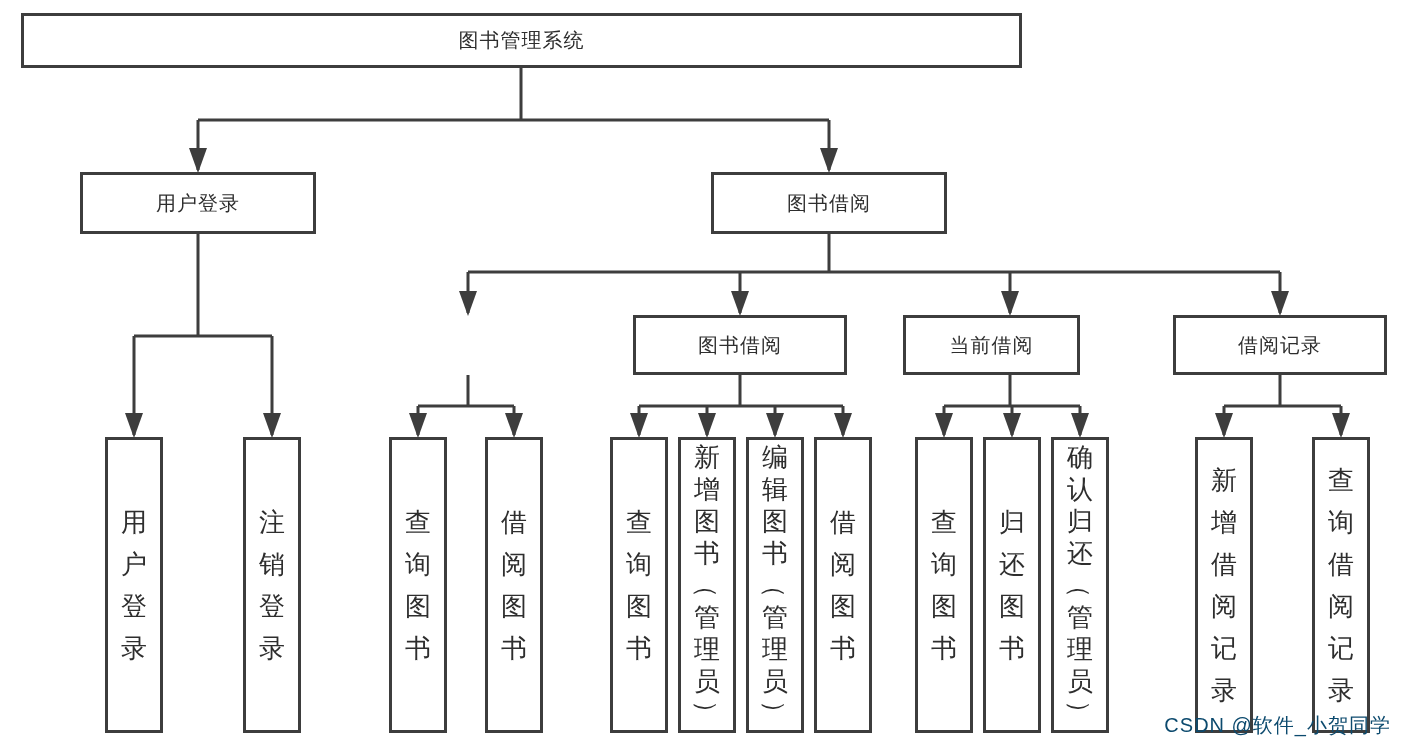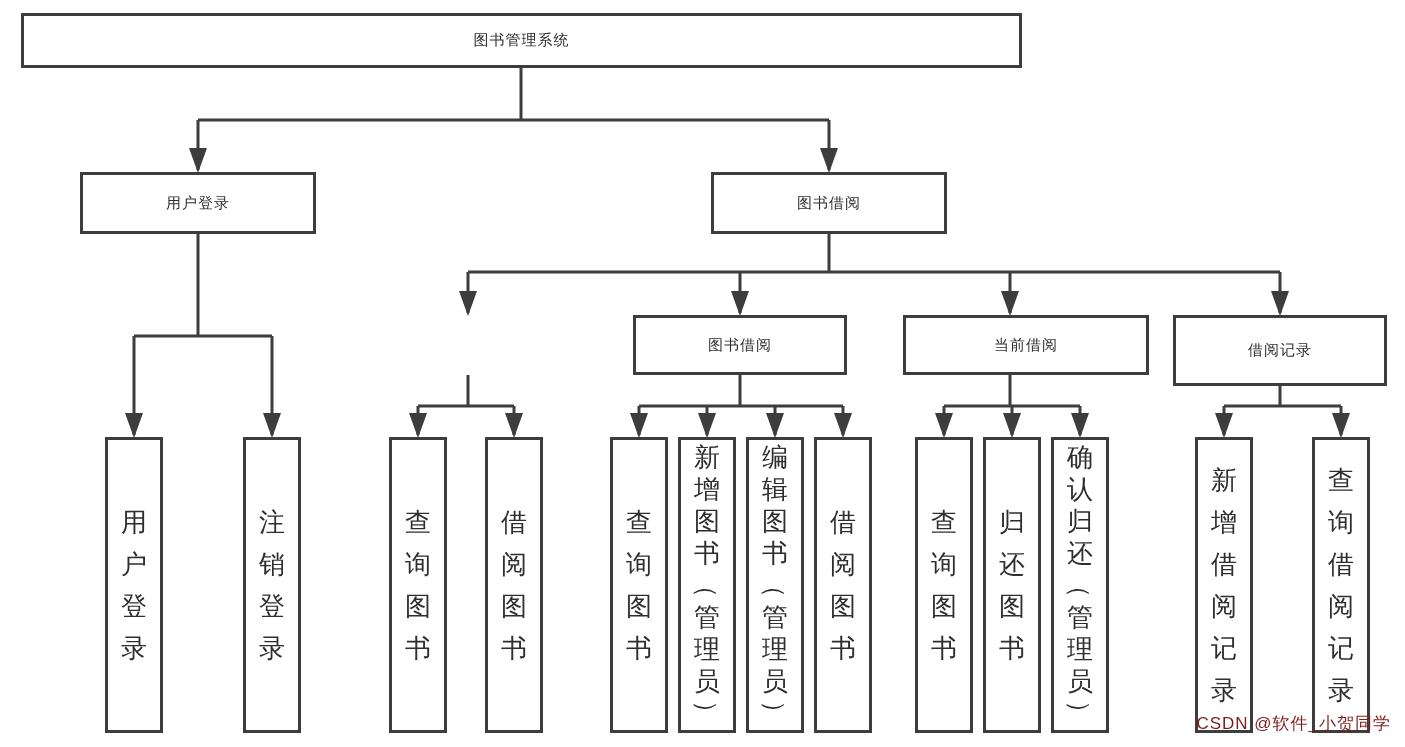--- a/index.html
+++ b/index.html
@@ -26,21 +26,21 @@
     position: absolute;
     box-sizing: border-box;
     background: #ffffff;
     border: 3px solid #3d3d3d;
     display: flex;
     align-items: center;
     justify-content: center;
     color: #2e2e2e;
   }
   .node.h span {
-    font-size: 15px;
+    font-size: 20px;
     letter-spacing: 1px;
     white-space: nowrap;
   }
   .node.v .vtext {
     display: flex;
     flex-direction: column;
     align-items: center;
     justify-content: center;
     width: 100%;
     font-size: 26px;
@@ -49,22 +49,22 @@
     width: 100%;
     text-align: center;
   }
   .node.v .vtext div.rot {
     transform: rotate(90deg);
   }
   .watermark {
     position: absolute;
     right: 14px;
     top: 712px;
-    font-size: 17px;
-    color: #7f1d1d;
+    font-size: 20px;
+    color: #0c4a6e;
     letter-spacing: 1px;
     white-space: nowrap;
   }
 </style>
 </head>
 <body>
 
 <div class="canvas">
 
   <svg class="connectors" width="1405" height="747" viewBox="0 0 1405 747">
@@ -114,24 +114,24 @@
   <div class="node h" style="left:80px; top:172px; width:236px; height:62px">
     <span>用户登录</span>
   </div>
   <div class="node h" style="left:711px; top:172px; width:236px; height:62px">
     <span>图书借阅</span>
   </div>
 
   <div class="node h" style="left:633px; top:315px; width:214px; height:60px">
     <span>图书借阅</span>
   </div>
-  <div class="node h" style="left:903px; top:315px; width:246px; height:60px">
+  <div class="node h" style="left:903px; top:315px; width:177px; height:60px">
     <span>当前借阅</span>
   </div>
-  <div class="node h" style="left:1173px; top:315px; width:214px; height:71px">
+  <div class="node h" style="left:1173px; top:315px; width:214px; height:60px">
     <span>借阅记录</span>
   </div>
 
   <div class="node v" style="left:105px; top:437px; width:58px; height:296px">
     <div class="vtext">
         <div style="height: 42px; line-height: 42px;">用</div>
         <div style="height: 42px; line-height: 42px;">户</div>
         <div style="height: 42px; line-height: 42px;">登</div>
         <div style="height: 42px; line-height: 42px;">录</div>
       </div>

